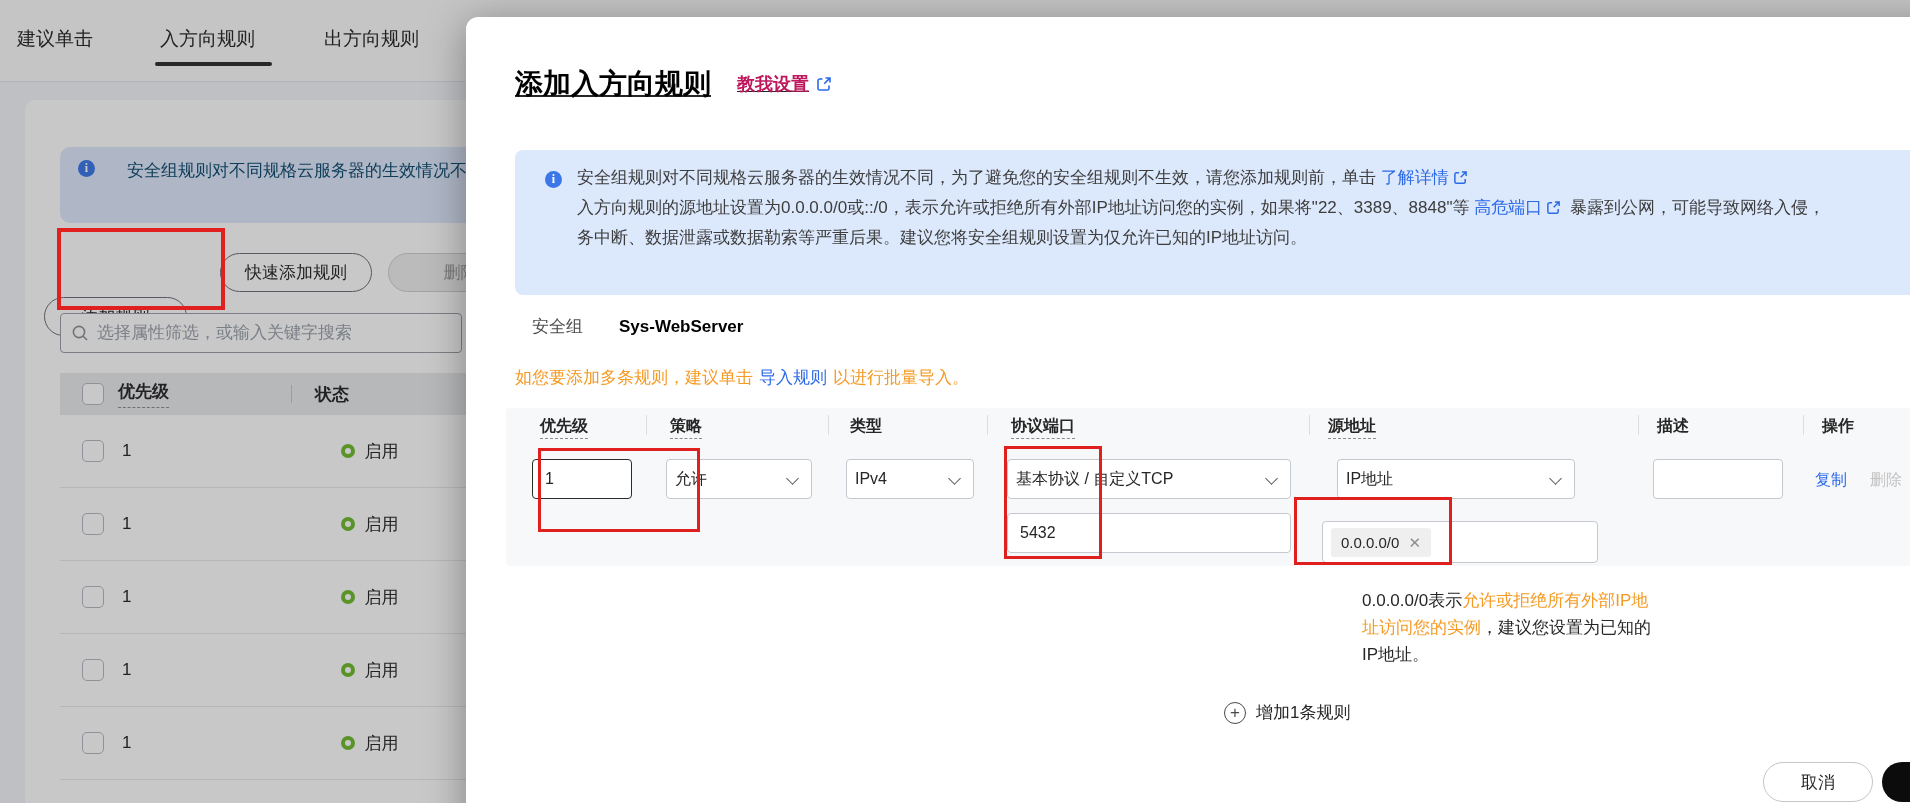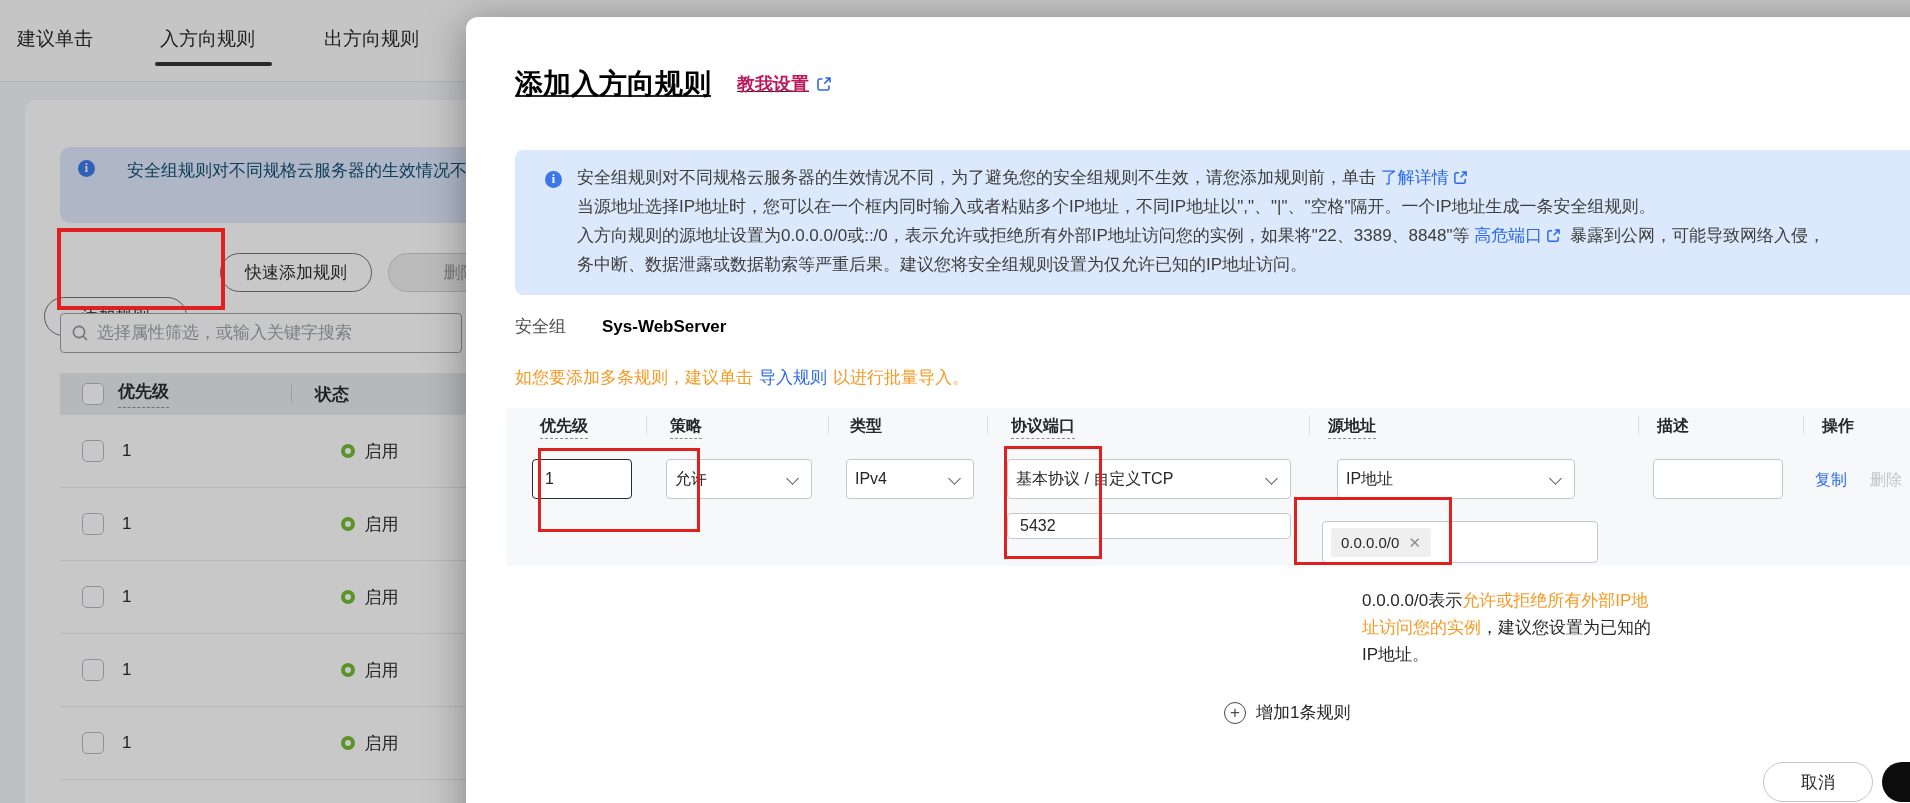--- a/index.html
+++ b/index.html
@@ -41,24 +41,24 @@
   
   .modal { position:absolute; left:466px; top:17px; width:1500px; height:900px; background:#fff; border-radius:12px; box-shadow:0 6px 40px rgba(0,0,0,0.35); z-index:10; }
   .m-title-row { position:absolute; left:49px; top:48px; height:38px; display:flex; align-items:center; gap:26px;text-decoration:underline; }
   .m-title { font-size:28px; font-weight:bold; color:#000; }
   .m-help { display:flex; align-items:center; gap:7px; color:#be185d; font-size:18px; font-weight:bold; cursor:pointer; }
   .ext-ic { width:16px; height:16px; }
 
   .m-alert { position:absolute; left:49px; top:133px; width:1480px; height:145px; background:#dce8fb; border-radius:8px; }
   .m-alert .info-icon { position:absolute; left:30px; top:21px; }
   .m-alert-lines { position:absolute; left:62px; top:13px; font-size:17px; line-height:29px; color:#3d3d3d; white-space:nowrap; }
-  .a-link { color:#2d6ae8; cursor:pointer; }
+  .a-link { color:#2d6ae8; cursor:pointer;font-family:Liberation Mono, monospace; }
   .inline-ext { display:inline-block; vertical-align:-2px; margin:0 4px 0 4px; }
 
-  .sg-row { position:absolute; left:49px; top:298px; display:flex; align-items:center; gap:36px; }
+  .sg-row { position:absolute; left:66px; top:298px; display:flex; align-items:center; gap:36px; }
   .sg-label { font-size:17px; color:#4d4d4d; }
   .sg-value { font-size:17px; font-weight:bold; color:#000; }
 
   .tip-row { position:absolute; left:49px; top:349px; font-size:17px; color:#f59a23; }
   .tip-row .a-link { margin:0 6px; }
 
   .form-block { position:absolute; left:40px; top:391px; width:1460px; height:158px; background:#f7f8fa; border-radius:4px; }
   .f-head { position:absolute; top:8px; font-size:16px; font-weight:bold; color:#262626; white-space:nowrap; }
   .f-div { position:absolute; top:7px; width:1px; height:20px; background:#dcdee1; }
   .ctl { position:absolute; height:40px; background:#fff; border:1px solid #c5c8ce; border-radius:4px; font-size:16px; color:#262626; }
@@ -183,21 +183,20 @@
 
   <div class="m-alert">
     <span class="info-icon">i</span>
     <div class="m-alert-lines">
       <div><span>安全组规则对不同规格云服务器的生效情况不同，为了避免您的安全组规则不生效，请您添加规则前，单击</span>
         <span class="a-link">了解详情</span><span class="inline-ext"><svg width="15" height="15" viewBox="0 0 16 16">
               <path d="M6.5 3H3.6C2.7 3 2 3.7 2 4.6v7.8c0 .9.7 1.6 1.6 1.6h7.8c.9 0 1.6-.7 1.6-1.6V9.5" fill="none" stroke="#2d6ae8" stroke-width="1.6"></path>
               <path d="M9.5 2H14v4.5M13.6 2.4 8.2 7.8" fill="none" stroke="#2d6ae8" stroke-width="1.6"></path>
             </svg></span>
       </div>
-      <div>当源地址选择IP地址时，您可以在一个框内同时输入或者粘贴多个IP地址，不同IP地址以","、"|"、"空格"隔开。一个IP地址生成一条安全组规则。</div>
       <div><span>入方向规则的源地址设置为0.0.0.0/0或::/0，表示允许或拒绝所有外部IP地址访问您的实例，如果将"22、3389、8848"等</span>
         <span class="a-link">高危端口</span><span class="inline-ext"><svg width="15" height="15" viewBox="0 0 16 16">
               <path d="M6.5 3H3.6C2.7 3 2 3.7 2 4.6v7.8c0 .9.7 1.6 1.6 1.6h7.8c.9 0 1.6-.7 1.6-1.6V9.5" fill="none" stroke="#2d6ae8" stroke-width="1.6"></path>
               <path d="M9.5 2H14v4.5M13.6 2.4 8.2 7.8" fill="none" stroke="#2d6ae8" stroke-width="1.6"></path>
             </svg></span>
         <span>暴露到公网，可能导致网络入侵，</span>
       </div>
       <div>务中断、数据泄露或数据勒索等严重后果。建议您将安全组规则设置为仅允许已知的IP地址访问。</div>
     </div>
   </div>
@@ -247,21 +246,21 @@
   <div class="ctl sel" style="left:871px; top:442px; width:238px;">
     <span>IP地址</span>
     <span class="chev"></span>
   </div>
 
   <input class="ctl txt-in" style="left: 1187px; top: 442px; width: 130px;">
 
   <span class="act-link" style="left:1349px; color:#2d6ae8;">复制</span>
   <span class="act-link" style="left:1404px; color:#c3c3c3;">删除</span>
 
-  <input class="ctl txt-in" style="left: 541px; top: 496px; width: 284px; height: 26px;" value="5432">
+  <input class="ctl txt-in" style="left: 541px; top: 496px; width: 284px; height: 40px;" value="5432">
 
   <div class="ctl ip-box" style="left:856px; top:504px; width:276px; height:42px;">
     <span class="ip-tag">
       <span>0.0.0.0/0</span>
       <span class="tag-x">✕</span>
     </span>
   </div>
 
   <div class="src-note">
     <span>0.0.0.0/0表示</span><span class="note-orange">允许或拒绝所有外部IP地址访问您的实例</span><span>，建议您设置为已知的IP地址。</span>

